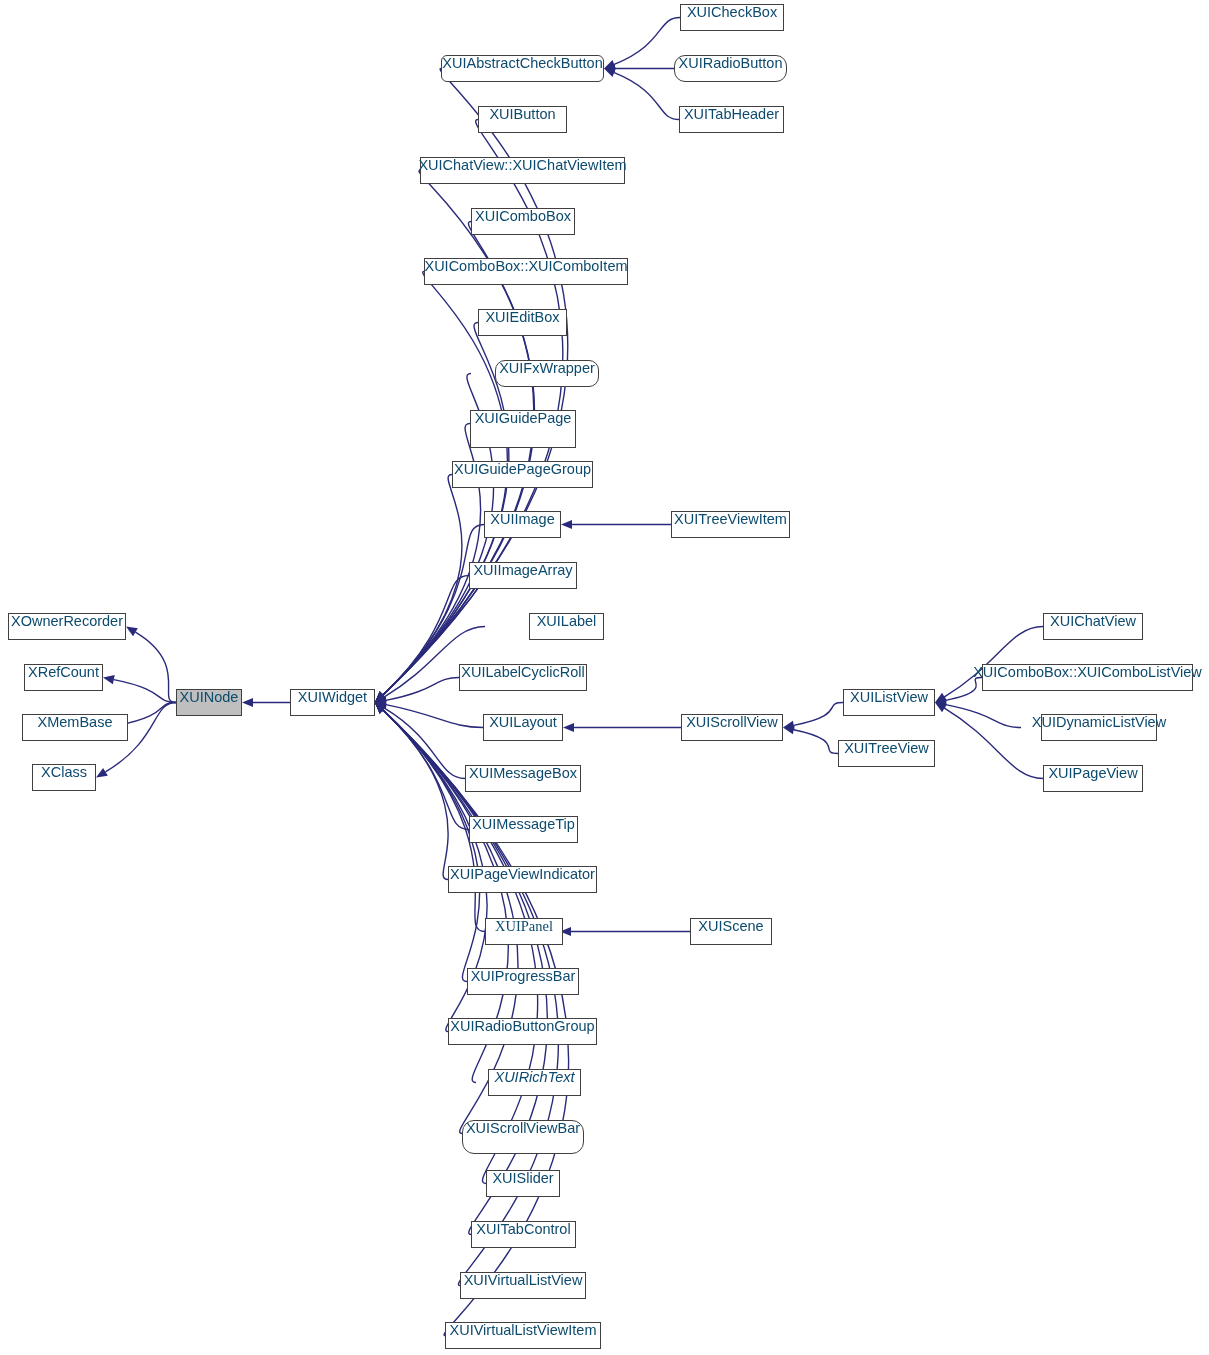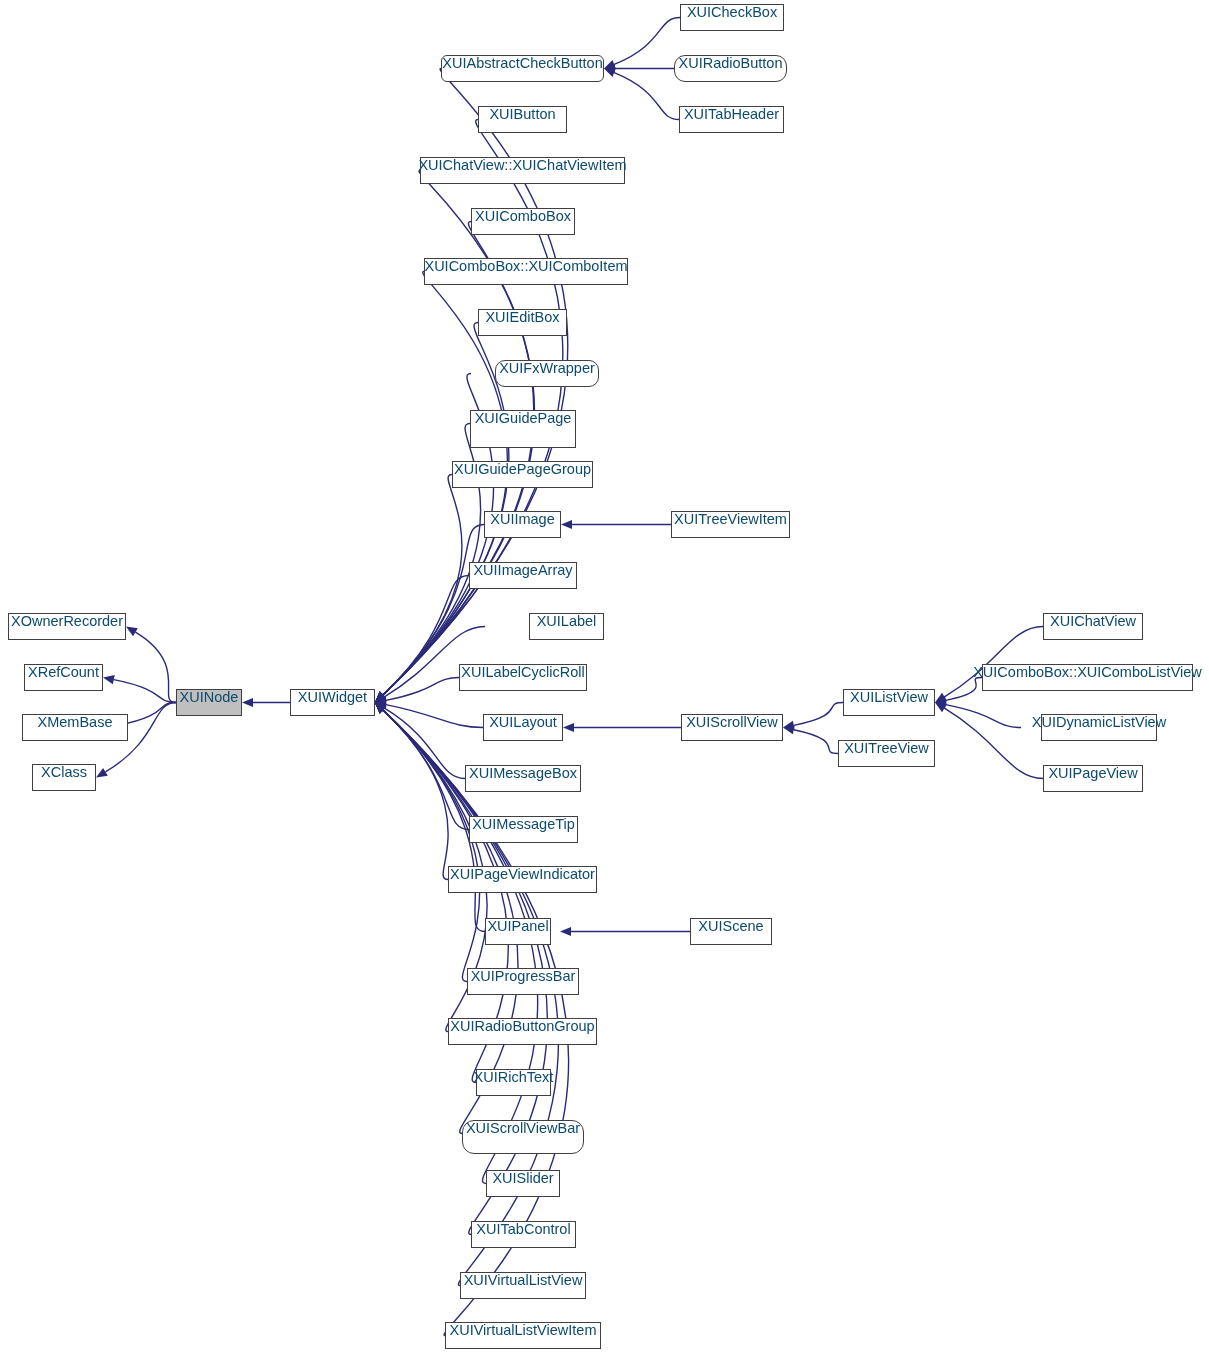--- a/index.html
+++ b/index.html
@@ -207,30 +207,30 @@
     </div>
     <div class="node" style="left: 465px; top: 765px; width: 116px; height: 27px;">
       <span class="lbl">XUIMessageBox</span>
     </div>
     <div class="node" style="left: 469px; top: 816px; width: 109px; height: 27px;">
       <span class="lbl">XUIMessageTip</span>
     </div>
     <div class="node" style="left: 448px; top: 866px; width: 149px; height: 27px;">
       <span class="lbl">XUIPageViewIndicator</span>
     </div>
-    <div class="node" style="left: 485px; top: 918px; width: 66px; height: 27px;">
+    <div class="node" style="left: 485px; top: 918px; width: 78px; height: 27px; font-family: Liberation Serif, serif;">
       <span class="lbl">XUIPanel</span>
     </div>
     <div class="node" style="left: 467px; top: 968px; width: 112px; height: 27px;">
       <span class="lbl">XUIProgressBar</span>
     </div>
     <div class="node" style="left: 448px; top: 1018px; width: 149px; height: 27px;">
       <span class="lbl">XUIRadioButtonGroup</span>
     </div>
-    <div class="node" style="left: 476px; top: 1069px; width: 75px; height: 27px;">
+    <div class="node" style="left: 488px; top: 1069px; width: 93px; height: 27px; font-style: italic;">
       <span class="lbl">XUIRichText</span>
     </div>
     <div class="node" style="left: 462px; top: 1120px; width: 122px; height: 34px; border-radius: 12px;">
       <span class="lbl">XUIScrollViewBar</span>
     </div>
     <div class="node" style="left: 486px; top: 1170px; width: 74px; height: 27px;">
       <span class="lbl">XUISlider</span>
     </div>
     <div class="node" style="left: 471px; top: 1221px; width: 105px; height: 27px;">
       <span class="lbl">XUITabControl</span>

